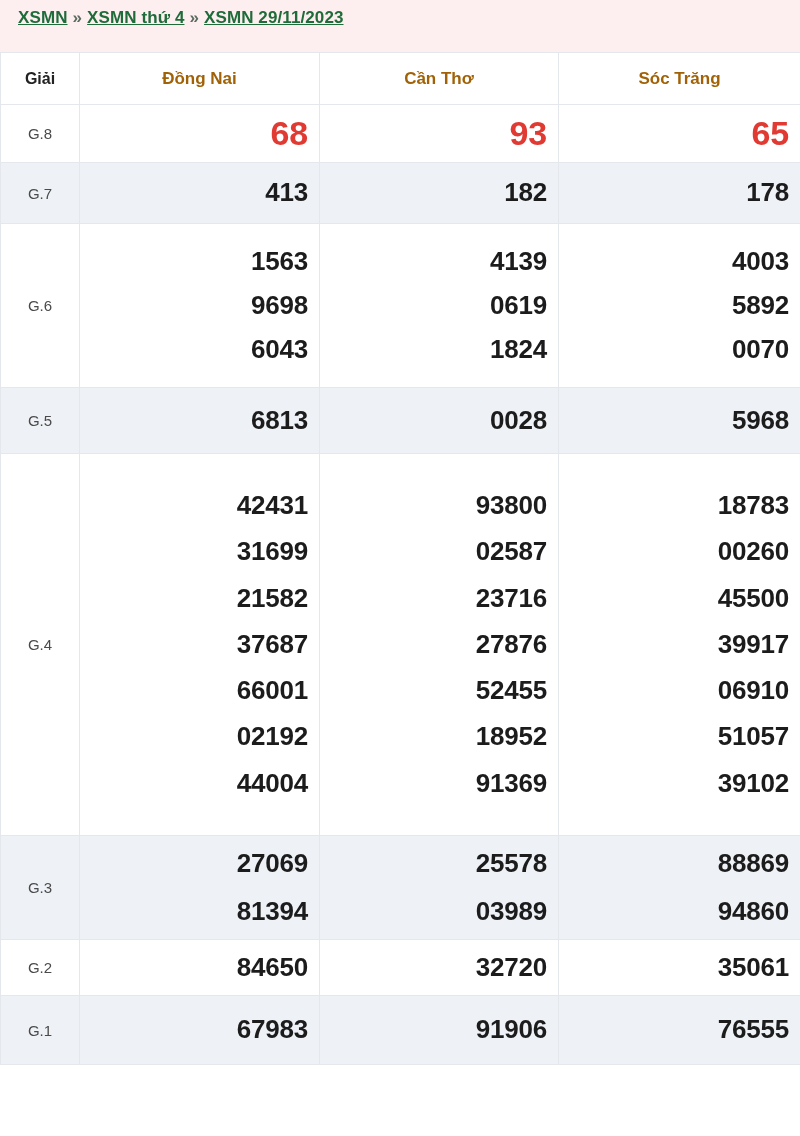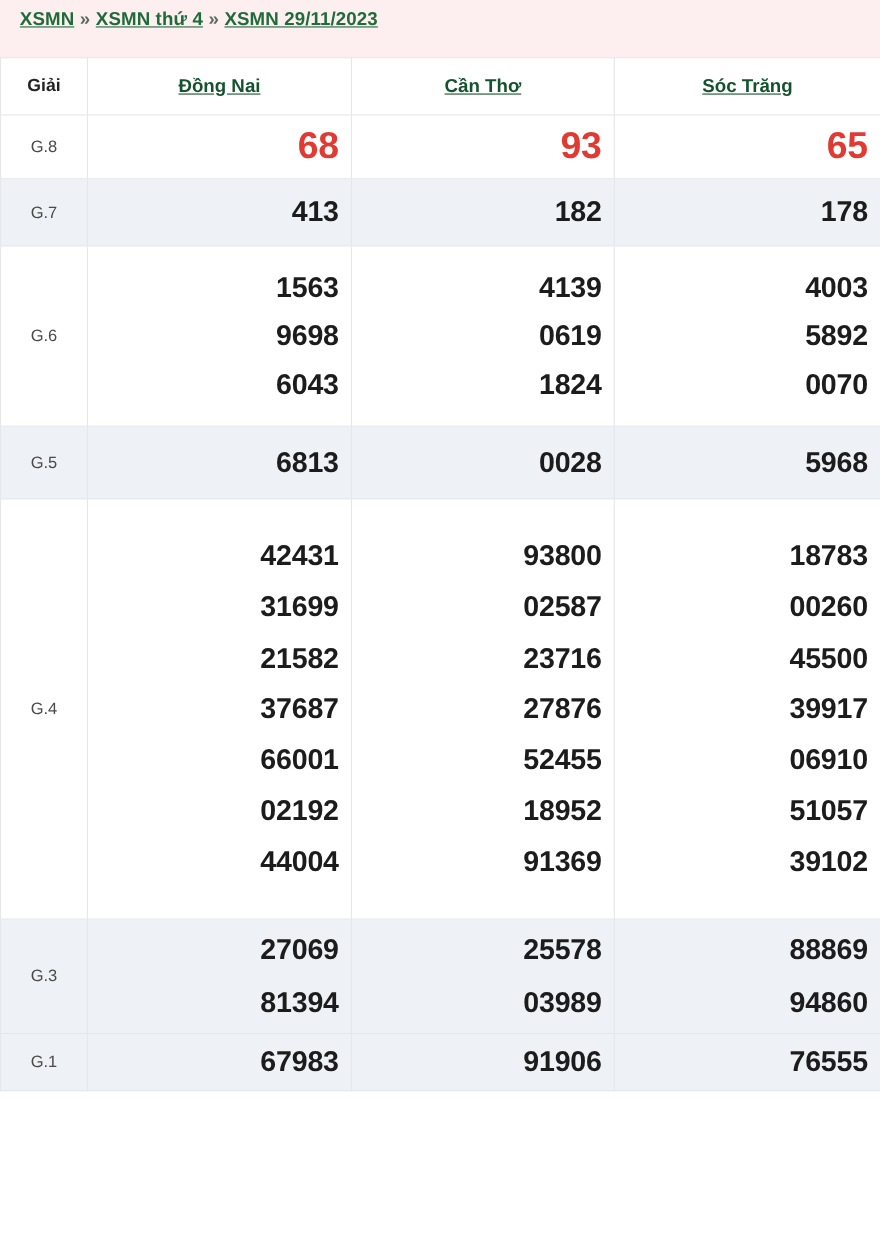--- a/index.html
+++ b/index.html
@@ -69,22 +69,21 @@
     font-weight: bold;
     color: #222222;
     text-align: center;
   }
   th.prov-head {
     text-align: center;
   }
   th.prov-head .prov-link {
     font-size: 17px;
     font-weight: bold;
-    color: #14532d;
-    text-decoration: underline;
+    color: #a16207;
     cursor: pointer;
     white-space: nowrap;
   }
 
   
   td.prize-cell {
     text-align: center;
     font-size: 15px;
     color: #4a4a4a;
     font-weight: normal;
@@ -115,21 +114,21 @@
   tr.row-g8 td.num-cell { color: #e03a33; font-size: 34px; }
   tr.row-db td.num-cell { color: #e03a33; font-size: 34px; }
 
   tr.row-g8 { height: 58px; }
   tr.row-g7 { height: 61px; }
   tr.row-g6 { height: 164px; }
   tr.row-g5 { height: 66px; }
   tr.row-g4 { height: 382px; }
   tr.row-g3 { height: 104px; }
   tr.row-g2 { height: 56px; }
-  tr.row-g1 { height: 52px; }
+  tr.row-g1 { height: 69px; }
   tr.row-db { height: 66px; }
 
   
   tr.row-g6 td.num-cell .num + .num { margin-top: 17px; }
   tr.row-g4 td.num-cell .num + .num { margin-top: 19px; }
   tr.row-g3 td.num-cell .num + .num { margin-top: 20px; }
 </style>
 </head>
 <body>
 
@@ -253,20 +252,32 @@
         </td>
         <td class="num-cell">
           <span class="num">25578</span>
           <span class="num">03989</span>
         </td>
         <td class="num-cell">
           <span class="num">88869</span>
           <span class="num">94860</span>
         </td>
       </tr>
+      <tr class="plain row-g2">
+        <td class="prize-cell">G.2</td>
+        <td class="num-cell">
+          <span class="num">84650</span>
+        </td>
+        <td class="num-cell">
+          <span class="num">32720</span>
+        </td>
+        <td class="num-cell">
+          <span class="num">35061</span>
+        </td>
+      </tr>
       <tr class="striped row-g1">
         <td class="prize-cell">G.1</td>
         <td class="num-cell">
           <span class="num">67983</span>
         </td>
         <td class="num-cell">
           <span class="num">91906</span>
         </td>
         <td class="num-cell">
           <span class="num">76555</span>

